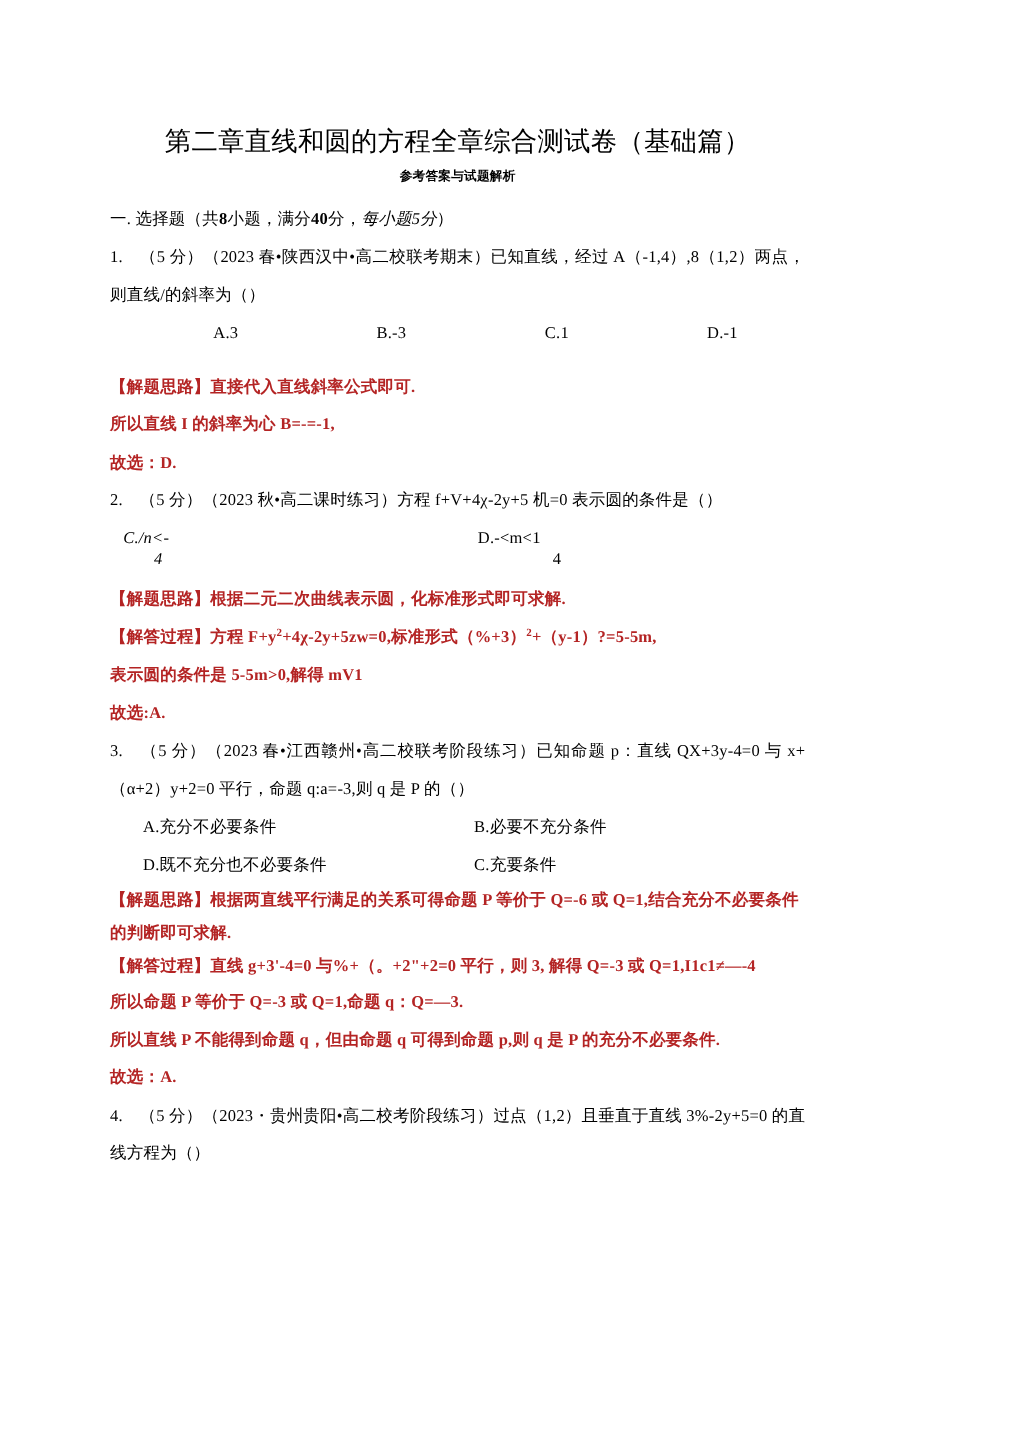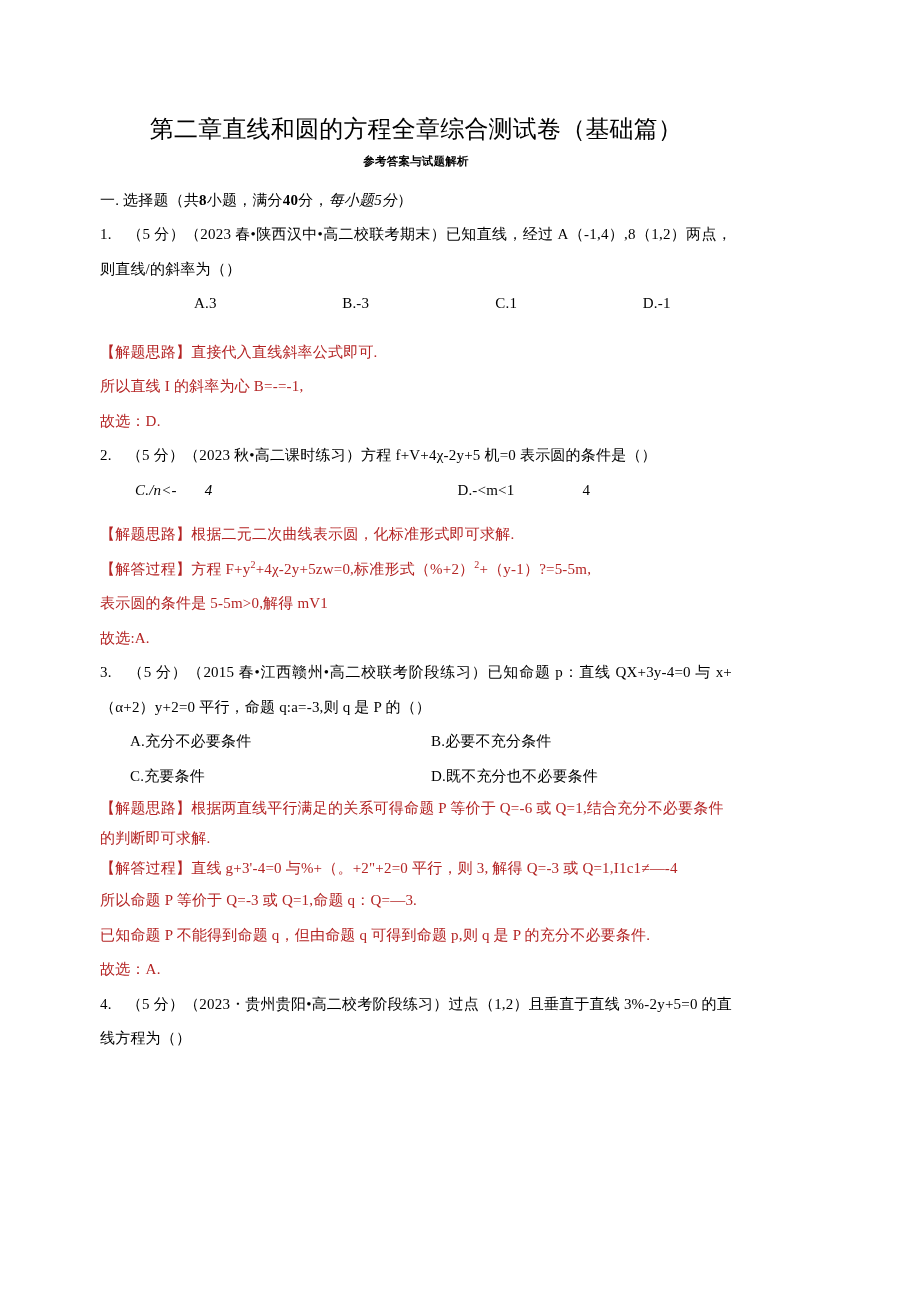--- a/index.html
+++ b/index.html
@@ -53,26 +53,25 @@
   }
   .options-row2 .opt2 { width: 50%; }
   .options-rowCD {
     display: flex;
     margin-left: 12px;
   }
   .options-rowCD .optc { width: 52%; font-style: italic; }
   .options-rowCD .optd { width: 48%; }
   .stack {
     display: inline-flex;
-    flex-direction: row;
+    flex-direction: column;
     line-height: 1.25;
-    margin-left: 23px;
   }
   .stack .sub { padding-left: 28px; }
-  .red { color: #b42424; }
+  .red { color: #b42424; font-weight: bold; }
   .b { font-weight: bold; }
   .it { font-style: italic; }
 </style>
 </head>
 <body>
 
 <div class="page">
 
   <h1 class="title">第二章直线和圆的方程全章综合测试卷（基础篇）</h1>
   <div class="subtitle">参考答案与试题解析</div>
@@ -104,35 +103,35 @@
     <div class="optd">
       <span class="stack">
         <span>D.-&lt;m&lt;1</span>
         <span class="sub" style="padding-left:68px">4</span>
       </span>
     </div>
   </div>
   <div style="height:10px"></div>
   <div class="red">【解题思路】根据二元二次曲线表示圆，化标准形式即可求解.</div>
   <div class="red">
-    <span>【解答过程】方程 F+y</span><sup style="font-size:10px">2</sup><span>+4χ-2y+5zw=0,标准形式（%+2）</span><sup style="font-size:10px">2</sup><span>+（y-1）?=5-5m,</span>
+    <span>【解答过程】方程 F+y</span><sup style="font-size:10px">2</sup><span>+4χ-2y+5zw=0,标准形式（%+3）</span><sup style="font-size:10px">2</sup><span>+（y-1）?=5-5m,</span>
   </div>
   <div class="red">表示圆的条件是 5-5m&gt;0,解得 mV1</div>
   <div class="red">故选:A.</div>
 
-  <div class="q-stem">3.　（5 分）（2015 春•江西赣州•高二校联考阶段练习）已知命题 p：直线 QX+3y-4=0 与 x+（α+2）y+2=0 平行，命题 q:a=-3,则 q 是 P 的（）</div>
+  <div class="q-stem">3.　（5 分）（2023 春•江西赣州•高二校联考阶段练习）已知命题 p：直线 QX+3y-4=0 与 x+（α+2）y+2=0 平行，命题 q:a=-3,则 q 是 P 的（）</div>
   <div class="options-row2">
     <div class="opt2">A.充分不必要条件</div>
     <div class="opt2">B.必要不充分条件</div>
   </div>
   <div class="options-row2">
+    <div class="opt2">D.既不充分也不必要条件</div>
     <div class="opt2">C.充要条件</div>
-    <div class="opt2">D.既不充分也不必要条件</div>
   </div>
   <div class="red" style="line-height:2.0">【解题思路】根据两直线平行满足的关系可得命题 P 等价于 Q=-6 或 Q=1,结合充分不必要条件的判断即可求解.</div>
   <div class="red" style="line-height:2.0">【解答过程】直线 g+3'-4=0 与%+（。+2"+2=0 平行，则 3, 解得 Q=-3 或 Q=1,I1c1≠—-4</div>
   <div class="red">所以命题 P 等价于 Q=-3 或 Q=1,命题 q：Q=—3.</div>
-  <div class="red">已知命题 P 不能得到命题 q，但由命题 q 可得到命题 p,则 q 是 P 的充分不必要条件.</div>
+  <div class="red">所以直线 P 不能得到命题 q，但由命题 q 可得到命题 p,则 q 是 P 的充分不必要条件.</div>
   <div class="red">故选：A.</div>
 
   <div class="q-stem">4.　（5 分）（2023・贵州贵阳•高二校考阶段练习）过点（1,2）且垂直于直线 3%-2y+5=0 的直线方程为（）</div>
 
 </div>
 
 </body></html>

